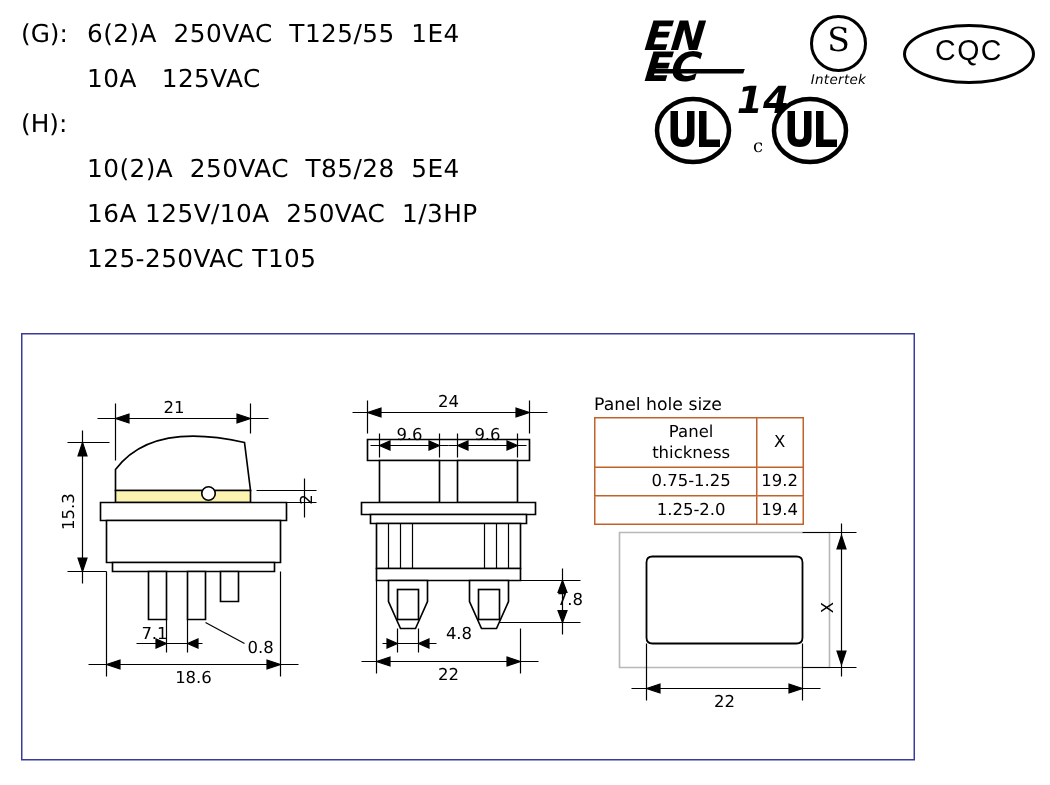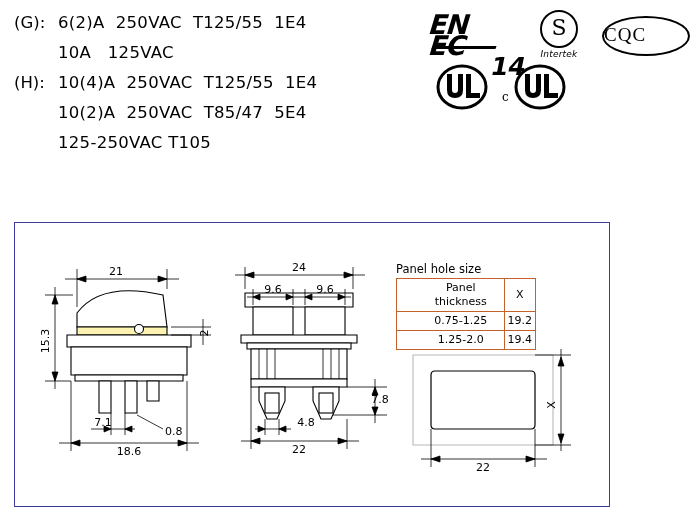--- a/index.html
+++ b/index.html
@@ -91,21 +91,22 @@
     margin-top: 1px;
     font-style: italic;
   }
 
   .cert-cqc {
     position: absolute;
     left: 172px; top: 10px;
     width: 84px; height: 36px;
     border: 2.2px solid #000;
     border-radius: 50%/50%;
-    font-family: Liberation Serif, serif;
+    text-align: center;
+    font-family: Liberation Sans, sans-serif;
     font-size: 19px;
     line-height: 34px;
     letter-spacing: 1px;
   }
 
   .cert-ul-wrap {
     position: absolute;
     left: 6px; top: 58px;
     width: 200px; height: 60px;
   }
@@ -167,25 +168,28 @@
   <div class="rating-row">
     <span class="rating-label">(G):</span>
     <span class="rating-text">6(2)A  250VAC  T125/55  1E4</span>
   </div>
   <div class="rating-row">
     <span class="rating-label"></span>
     <span class="rating-text">10A   125VAC</span>
   </div>
   <div class="rating-row">
     <span class="rating-label">(H):</span>
-    <span class="rating-text">10(4)A  250VAC  T125/55  1E4</span>
   </div>
   <div class="rating-row">
     <span class="rating-label"></span>
-    <span class="rating-text">10(2)A  250VAC  T85/47  5E4</span>
+    <span class="rating-text">10(2)A  250VAC  T85/28  5E4</span>
+  </div>
+  <div class="rating-row">
+    <span class="rating-label"></span>
+    <span class="rating-text">16A 125V/10A  250VAC  1/3HP</span>
   </div>
   <div class="rating-row">
     <span class="rating-label"></span>
     <span class="rating-text">125-250VAC T105</span>
   </div>
 </div>
 
 <div class="abs" id="certs">
 
   <div class="cert-enec">

